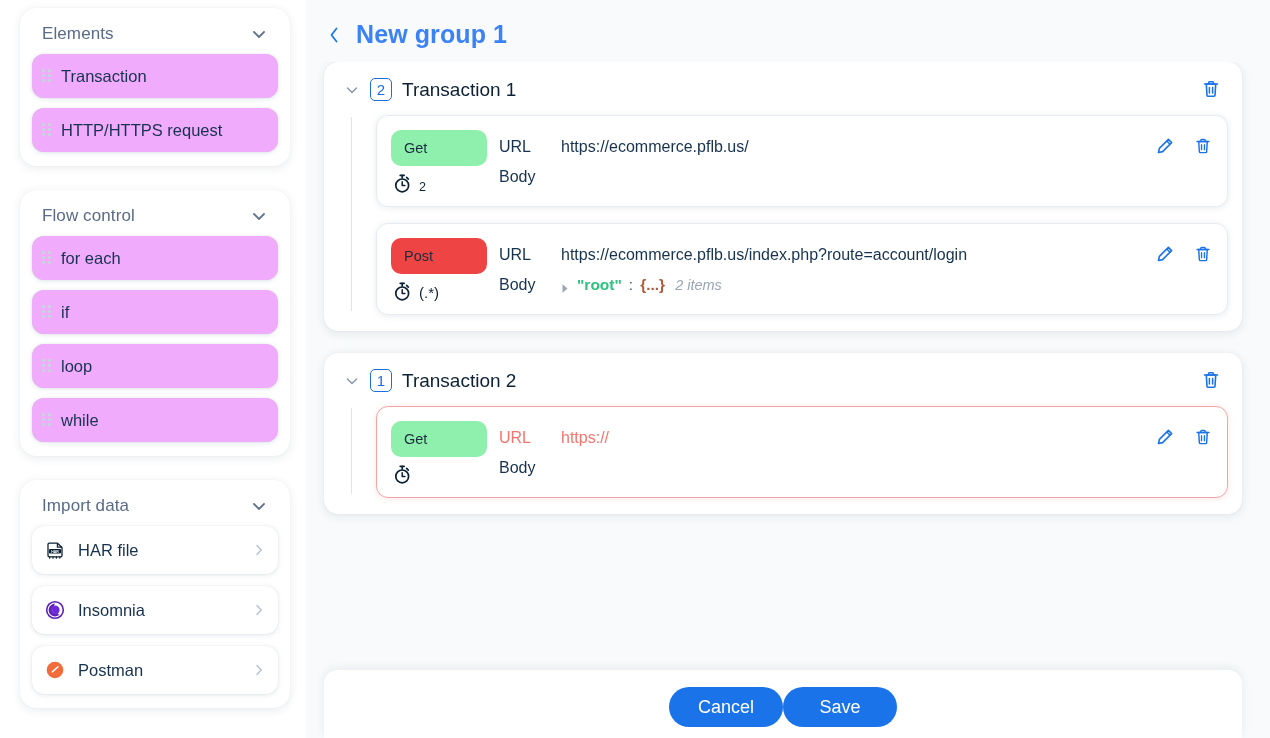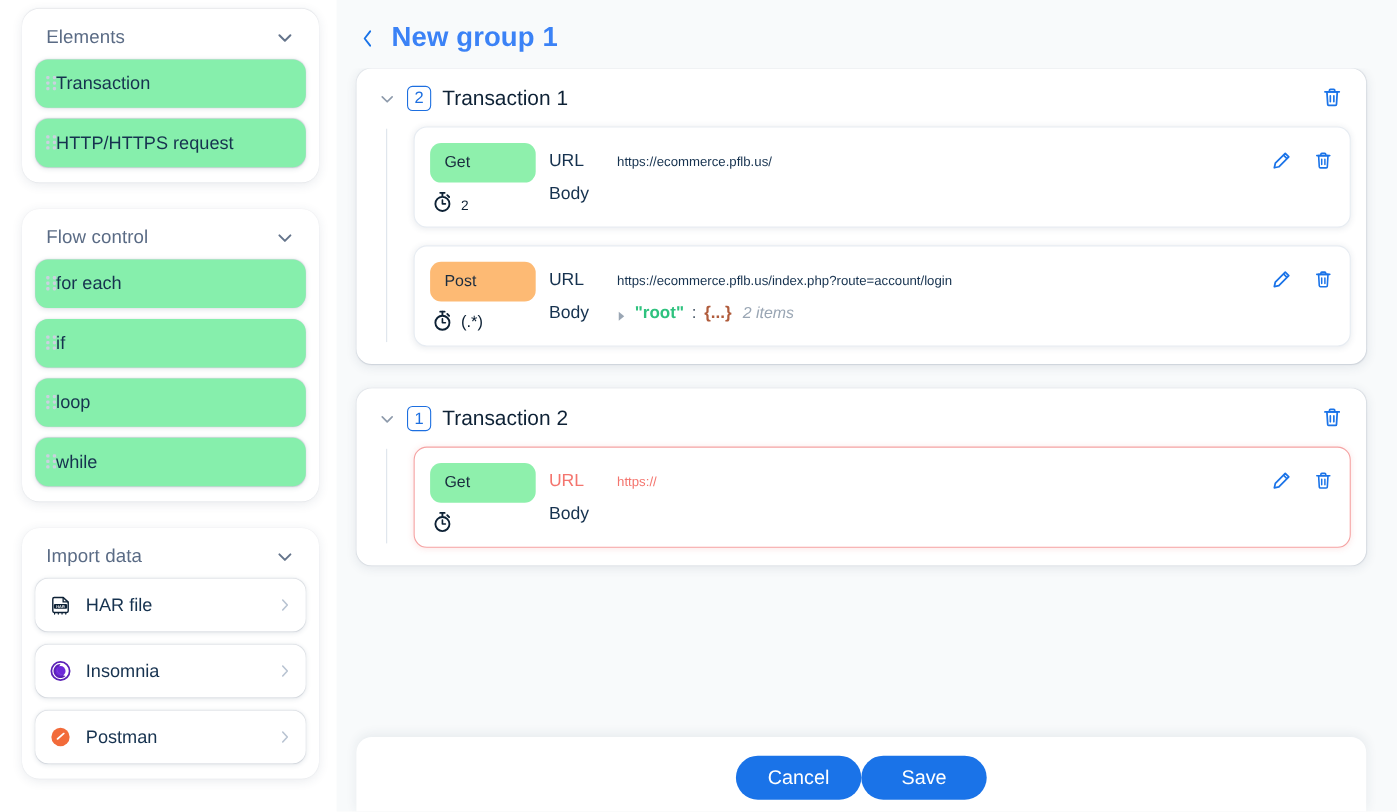--- a/index.html
+++ b/index.html
@@ -46,24 +46,25 @@
   }
   .chev {
     width: 18px; height: 18px;
     display: block;
   }
   .chev svg { display:block; }
 
   .item {
     display: flex;
     align-items: center;
+    gap: 10px;
     height: 44px;
     margin: 0 0 10px 0;
     padding: 0 12px 0 10px;
-    background: #86efac;
+    background: #f0abfc;
     border-radius: 12px;
     box-shadow: 0 1px 5px rgba(38,60,90,0.13), 0 0 1px rgba(38,60,90,0.18);
     cursor: grab;
   }
   .item:last-child { margin-bottom: 0; }
   .item-label {
     font-size: 16.5px;
     color: #16324f;
     white-space: nowrap;
   }
@@ -197,21 +198,21 @@
   .method {
     width: 96px; height: 36px;
     border-radius: 10px;
     display: flex; align-items: center;
     padding-left: 13px;
     font-size: 14.5px;
     color: #1a2c3f;
     text-align: right;
   }
   .method.get  { background: #8ef0ac; }
-  .method.post { background: #fdba74; }
+  .method.post { background: #ef4444; }
 
   .timer-row {
     display: flex;
     align-items: flex-end;
     gap: 7px;
     margin-top: 6px;
     padding-left: 2px;
     height: 22px;
   }
   .timer-ico { width: 19px; height: 21px; display:block; flex:0 0 19px; }
@@ -224,21 +225,21 @@
     align-items: center;
     gap: 10px;
     height: 30px;
   }
   .field-key {
     width: 52px; flex: 0 0 52px;
     font-size: 16px;
     color: #16324f;
   }
   .field-val {
-    font-size: 12px;
+    font-size: 16px;
     color: #16324f;
     white-space: nowrap;
   }
   .req.error .field-key,
   .req.error .field-val.url { color: #f4756e; }
 
   .json-line { display: flex; align-items: center; gap: 7px; }
   .json-arrow { width: 9px; height: 11px; display:block; }
   .json-key { font-size: 15.5px; color: #2ec27e; font-weight: bold; }
   .json-colon { font-size: 15.5px; color: #4a5a6a; }

